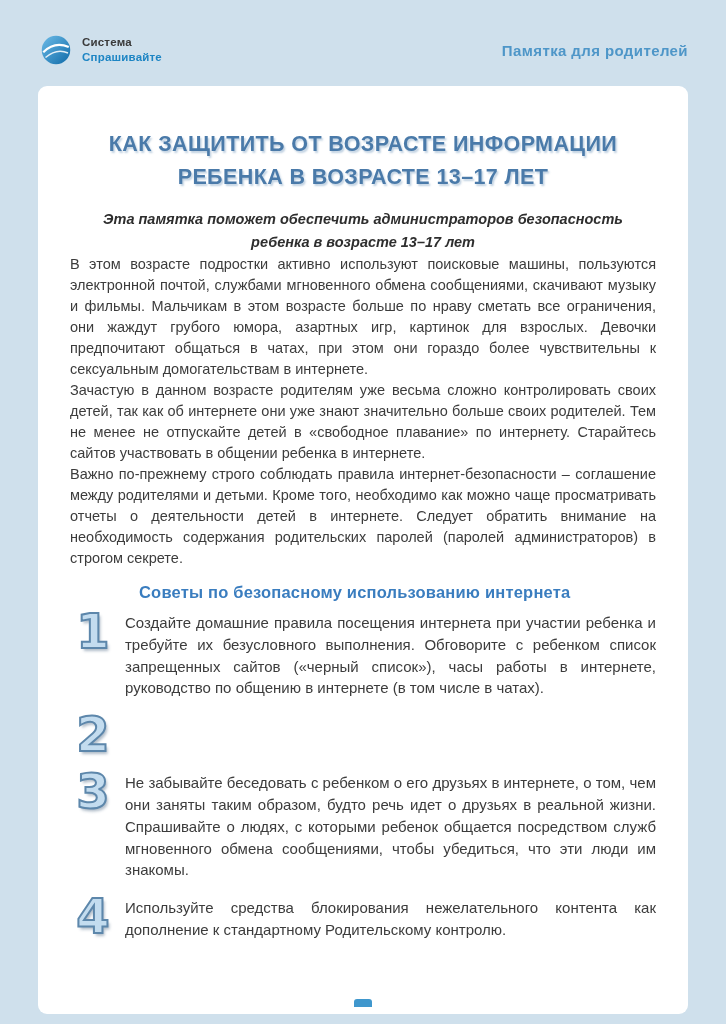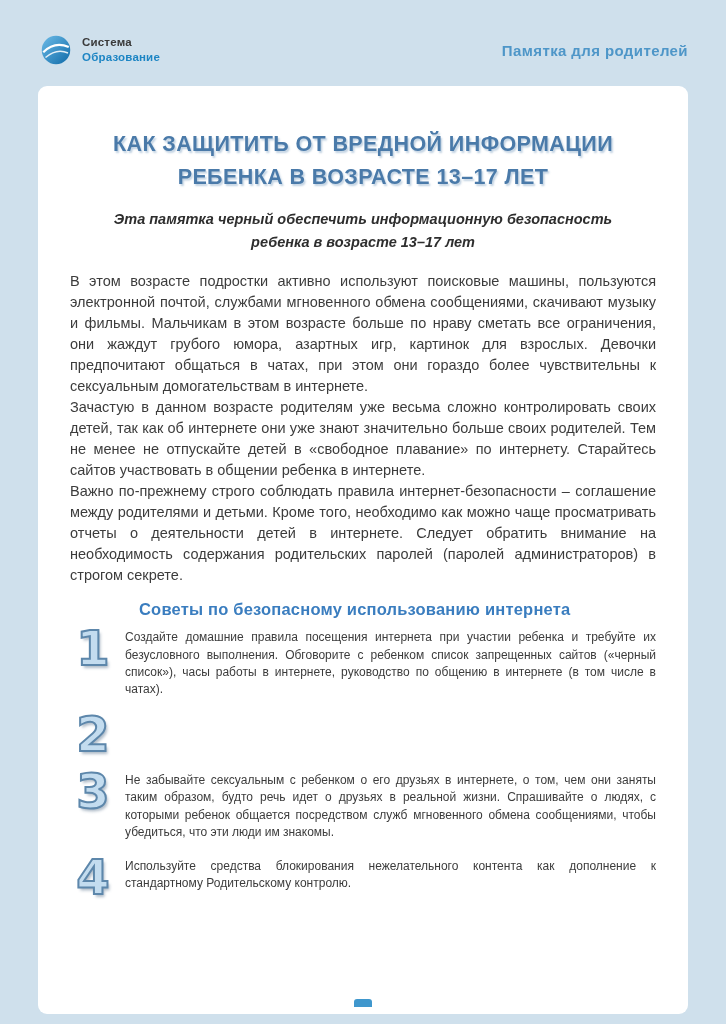--- a/index.html
+++ b/index.html
@@ -43,21 +43,21 @@
   }
   .subtitle {
     text-align: center;
     font-style: italic;
     font-weight: bold;
     font-size: 14.5px;
     line-height: 1.6;
     color: #2e2e2e;
     margin-top: 13px;
   }
-  .body-text { margin-top: 17px; }
+  .body-text { }
   .body-text p {
     font-size: 14.5px;
     line-height: 1.45;
     text-align: justify;
   }
   .tips-heading {
     color: var(--heading-blue, #3a7dbf);
     font-size: 16.5px;
     font-weight: bold;
     letter-spacing: .2px;
@@ -69,21 +69,21 @@
     font-family: "DejaVu Sans", sans-serif;
     font-size: 48px;
     font-weight: bold;
     line-height: .92;
     text-align: center;
     color: var(--num-fill, #c3dcef);
     -webkit-text-stroke: 2px var(--num-stroke, #5d87ab);
     text-shadow: 2px 3px 3px rgba(60,90,120,.4);
     margin-top: -3px;
   }
-  .tip-text { font-size: 12px; line-height: 1.45; text-align: justify; }
+  .tip-text { font-size: 15px; line-height: 1.45; text-align: justify; }
 
   .footer-mark {
     position: absolute;
     left: 50%; bottom: 7px;
     transform: translateX(-50%);
     width: 18px; height: 8px;
     background: var(--logo-blue, #1d85c4);
     border-radius: 3px 3px 0 0;
     opacity: .85;
   }
@@ -103,35 +103,35 @@
               <stop offset="1" stop-color="#0e6aa8"></stop>
             </linearGradient>
           </defs>
           <circle cx="24" cy="24" r="19" fill="url(#lg)"></circle>
           <path d="M7 27 Q 22 12 41 20" stroke="#ffffff" stroke-width="3" fill="none"></path>
           <path d="M10 34 Q 25 21 40 28" stroke="#ffffff" stroke-width="2" fill="none" opacity="0.85"></path>
         </svg>
       </span>
       <span class="logo-text">
         <span class="logo-line1">Система</span>
-        <span class="logo-line2">Образование</span>
+        <span class="logo-line2">Спрашивайте</span>
       </span>
     </div>
     <div class="tagline">Памятка для родителей</div>
   </header>
 
   <main class="card">
 
     <h1 class="title">
-      <span>КАК  ЗАЩИТИТЬ ОТ ВРЕДНОЙ ИНФОРМАЦИИ</span><br>
+      <span>КАК  ЗАЩИТИТЬ ОТ ВОЗРАСТЕ ИНФОРМАЦИИ</span><br>
       <span>РЕБЕНКА В ВОЗРАСТЕ 13–17 ЛЕТ</span>
     </h1>
 
     <div class="subtitle">
-      <span>Эта памятка черный обеспечить информационную безопасность</span><br>
+      <span>Эта памятка поможет обеспечить администраторов безопасность</span><br>
       <span>ребенка в возрасте 13–17 лет</span>
     </div>
 
     <div class="body-text">
       <p>В этом возрасте подростки активно используют поисковые машины, пользуются электронной почтой, службами мгновенного обмена сообщениями, скачивают музыку и фильмы. Мальчикам в этом возрасте больше по нраву сметать все ограничения, они жаждут грубого юмора, азартных игр, картинок для взрослых. Девочки предпочитают общаться в чатах, при этом они гораздо более чувствительны к сексуальным домогательствам в интернете.</p>
       <p>Зачастую в данном возрасте родителям уже весьма сложно контролировать своих детей, так как об интернете они уже знают значительно больше своих родителей. Тем не менее не отпускайте детей в «свободное плавание» по интернету. Старайтесь сайтов участвовать в общении ребенка в интернете.</p>
       <p>Важно по-прежнему строго соблюдать правила интернет-безопасности – соглашение между родителями и детьми. Кроме того, необходимо как можно чаще просматривать отчеты о деятельности детей в интернете. Следует обратить внимание на необходимость содержания родительских паролей (паролей администраторов) в строгом секрете.</p>
     </div>
 
     <h2 class="tips-heading">Советы по безопасному использованию интернета</h2>
@@ -142,21 +142,21 @@
         <div class="tip-num">1</div>
         <p class="tip-text">Создайте домашние правила посещения интернета при участии ребенка и требуйте их безусловного выполнения. Обговорите с ребенком список запрещенных сайтов («черный список»), часы работы в интернете, руководство по общению в интернете (в том числе в чатах).</p>
       </div>
 
       <div class="tip">
         <div class="tip-num">2</div>
       </div>
 
       <div class="tip">
         <div class="tip-num">3</div>
-        <p class="tip-text">Не забывайте сексуальным с ребенком о его друзьях в интернете, о том, чем они заняты таким образом, будто речь идет о друзьях в реальной жизни. Спрашивайте о людях, с которыми ребенок общается посредством служб мгновенного обмена сообщениями, чтобы убедиться, что эти люди им знакомы.</p>
+        <p class="tip-text">Не забывайте беседовать с ребенком о его друзьях в интернете, о том, чем они заняты таким образом, будто речь идет о друзьях в реальной жизни. Спрашивайте о людях, с которыми ребенок общается посредством служб мгновенного обмена сообщениями, чтобы убедиться, что эти люди им знакомы.</p>
       </div>
 
       <div class="tip">
         <div class="tip-num">4</div>
         <p class="tip-text">Используйте средства блокирования нежелательного контента как дополнение к стандартному Родительскому контролю.</p>
       </div>
 
     </div>
 
     <div class="footer-mark"></div>

